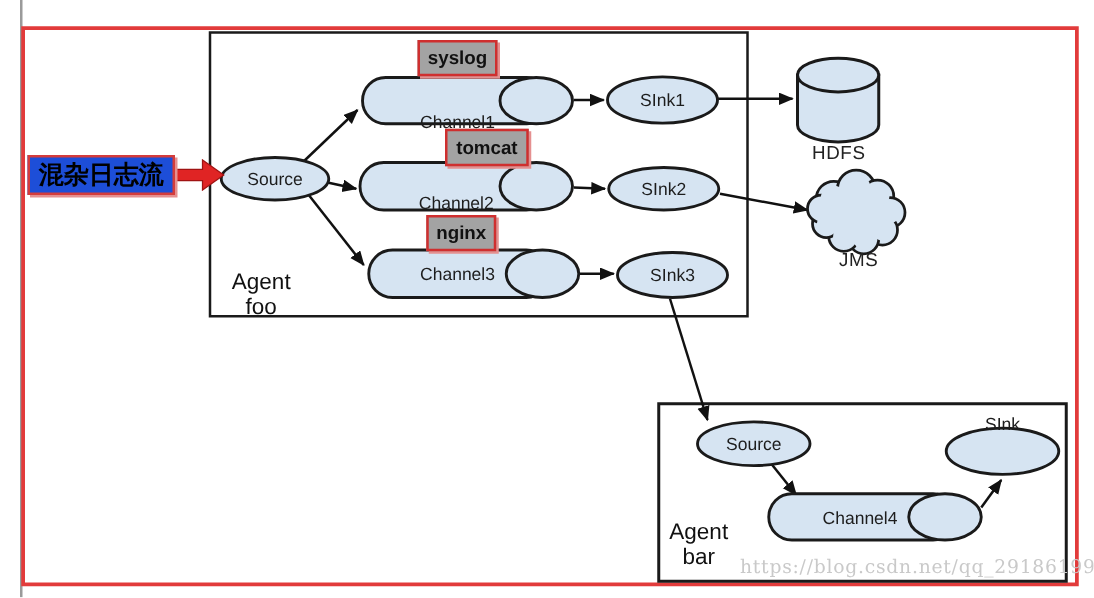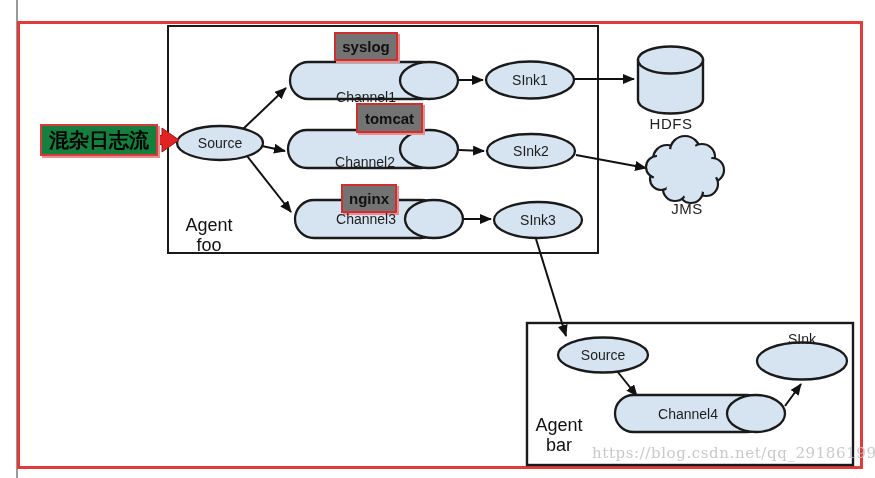--- a/index.html
+++ b/index.html
@@ -15,27 +15,27 @@
     border:3px solid #e23b3b;background:transparent;
   }
   svg.layer{position:absolute;left:0;top:0;}
   .lbl{
     position:absolute;transform:translate(-50%,-50%);
     white-space:nowrap;color:#1d1d1d;font-size:14px;line-height:1;
   }
   .lbl.dest{font-size:15px;letter-spacing:0.5px;color:#222;margin-top:36px;}
   .tagbox{
     position:absolute;display:flex;align-items:center;justify-content:center;
-    background:#737373;border:2px solid #cf2f2f;box-shadow:2px 2px 0 #e59090;
+    background:#a3a3a3;border:2px solid #cf2f2f;box-shadow:2px 2px 0 #e59090;
     font-weight:bold;font-size:15px;color:#111;
   }
   .inputbox{
-    position:absolute;left:40px;top:124px;width:114px;height:28px;
-    display:flex;align-items:flex-end;justify-content:center;
-    background:#15803d;border:2px solid #d43c3c;box-shadow:2px 2px 0 #e59090;
+    position:absolute;left:22px;top:124px;width:114px;height:28px;
+    display:flex;align-items:flex-start;justify-content:center;
+    background:#1d4ed8;border:2px solid #d43c3c;box-shadow:2px 2px 0 #e59090;
     font-weight:bold;font-size:20px;color:#000;
   }
   .agent-label{
     position:absolute;text-align:center;color:#111;font-size:18px;line-height:20px;
   }
   .watermark{
     position:absolute;left:592px;top:444px;width:270px;text-align:center;
     font-family:"DejaVu Serif","Liberation Serif",serif;
     font-size:15px;letter-spacing:0.6px;color:#c9c9c9;
   }
@@ -131,21 +131,21 @@
 
     <polygon points="141,135.5 162,135.5 162,128 179,140 162,152 162,144.5 141,144.5" fill="#e02424" stroke="#a01212" stroke-width="1"></polygon>
   </svg>
 
   <div class="tagbox" style="left:334px;top:32px;width:60px;height:25px;">
     <span>syslog</span>
   </div>
   <div class="tagbox" style="left:333px;top:103px;width:63px;height:26px;margin-left:23px;">
     <span>tomcat</span>
   </div>
-  <div class="tagbox" style="left:341px;top:172px;width:52px;height:25px;margin-top:12px;">
+  <div class="tagbox" style="left:341px;top:172px;width:52px;height:25px;">
     <span>nginx</span>
   </div>
 
   <div class="inputbox">
     <span>混杂日志流</span>
   </div>
 
   <div class="lbl" style="left:220px;top:143px;">Source</div>
   <div class="lbl" style="left:366px;top:81px;margin-top:16px;">Channel1</div>
   <div class="lbl" style="left:365px;top:162px;">Channel2</div>

